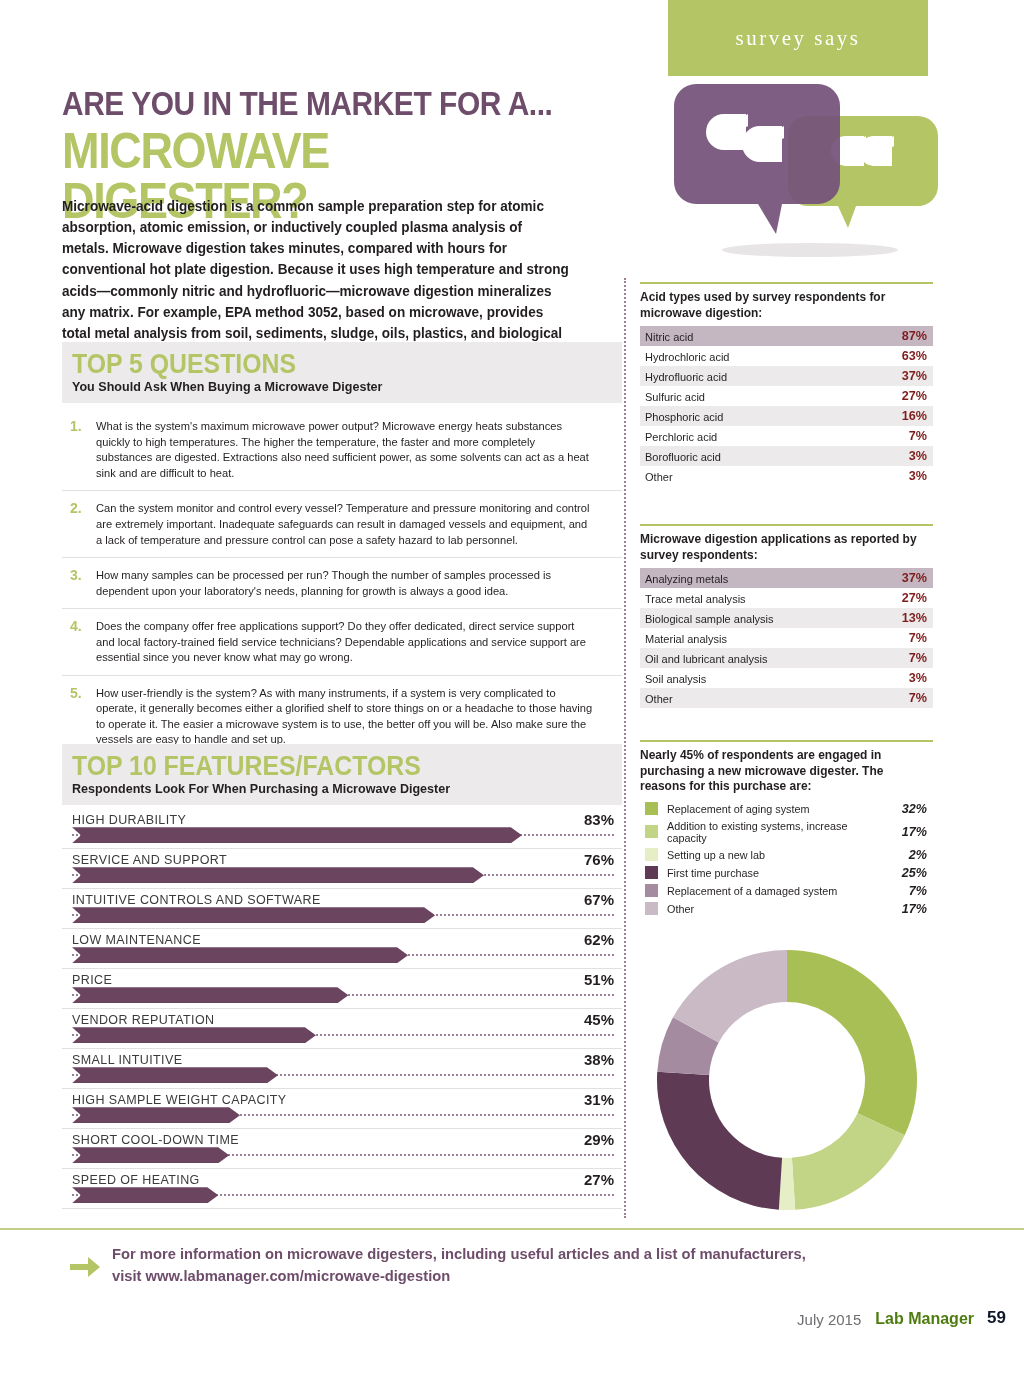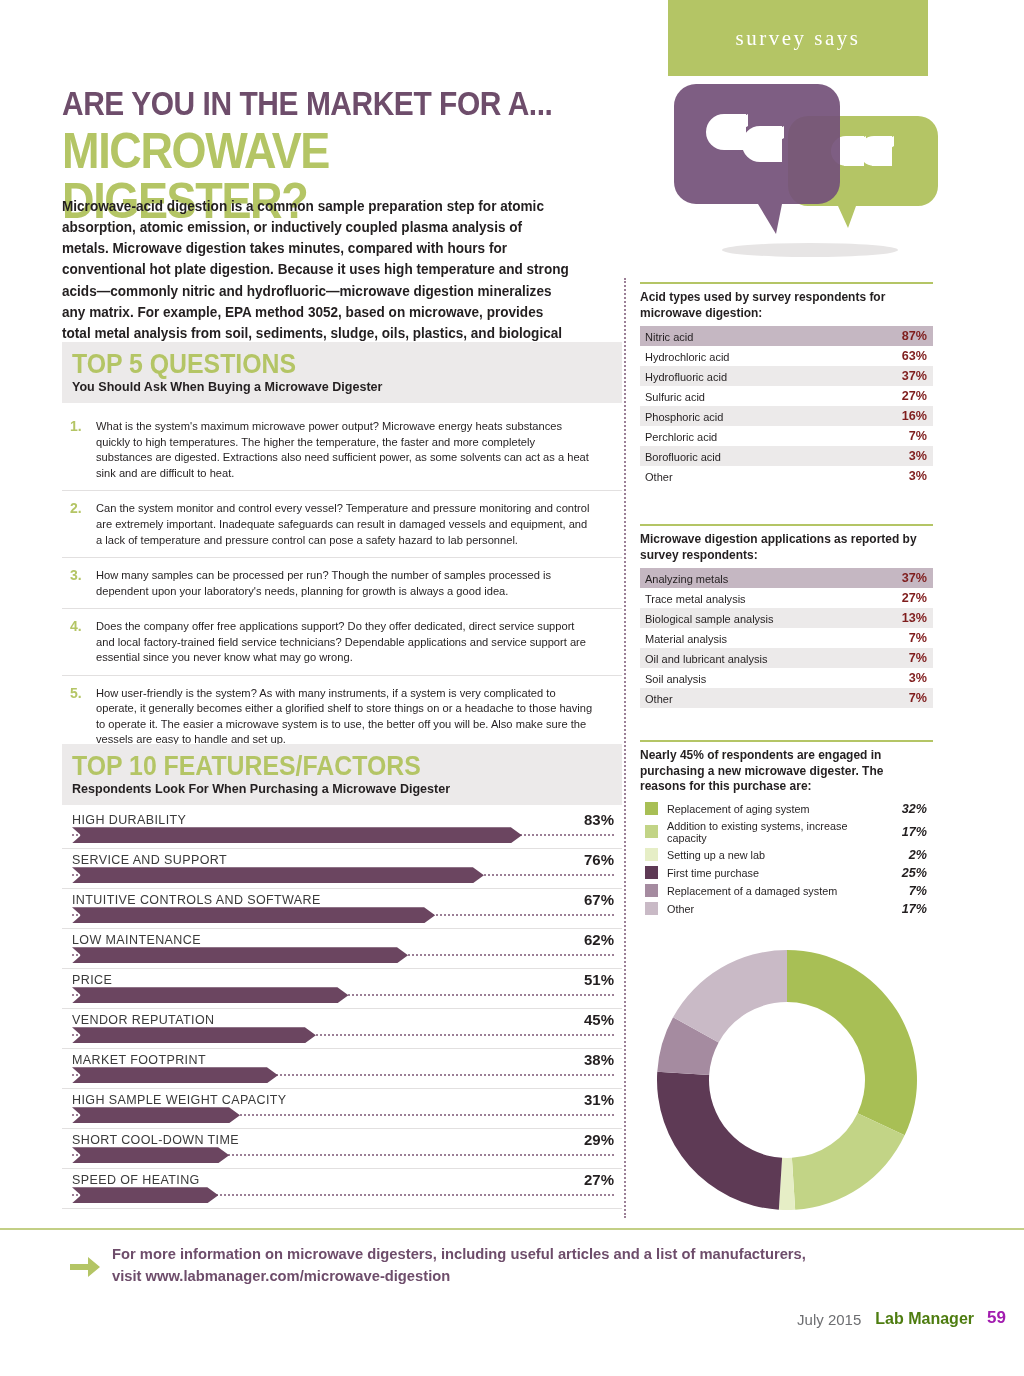--- a/index.html
+++ b/index.html
@@ -121,21 +121,21 @@
   .footrule{position:absolute;left:0;top:1228px;width:1024px;height:2px;background:#c3cf86;}
   .footarrow{position:absolute;left:68px;top:1252px;width:34px;height:30px;}
   .foottext{
     position:absolute;left:112px;top:1243px;width:800px;
     font-size:15.5px;font-weight:bold;line-height:1.42;color:#6e4d6b;
     transform:scaleX(0.95);transform-origin:left top;
   }
   .footer-meta{position:absolute;right:50px;top:1310px;display:flex;align-items:flex-end;gap:14px;}
   .fm-date{font-size:15px;color:#6d6e71;}
   .fm-brand{font-size:16px;font-weight:bold;color:#4d7c0f;}
-  .fm-page{position:absolute;right:18px;top:1308px;font-size:17px;font-weight:bold;color:#a21caf;}
+  .fm-page{position:absolute;right:18px;top:1308px;font-size:17px;font-weight:bold;color:#0f172a;}
 </style>
 </head>
 <body>
 
 <div class="page">
 
   <div class="survey-banner">
     <span>survey says</span>
   </div>
 
@@ -240,21 +240,21 @@
         </div>
         <div class="barrow">
           <div class="barlabel">VENDOR REPUTATION</div>
           <div class="barpct">45%</div>
           <div class="track">
             <div class="dots"></div>
             <div class="barfill" style="width: 45%; background: rgb(107, 69, 96);"></div>
           </div>
         </div>
         <div class="barrow">
-          <div class="barlabel">MARKET FOOTPRINT</div>
+          <div class="barlabel">SMALL INTUITIVE</div>
           <div class="barpct">38%</div>
           <div class="track">
             <div class="dots"></div>
             <div class="barfill" style="width: 38%; background: rgb(107, 69, 96);"></div>
           </div>
         </div>
         <div class="barrow">
           <div class="barlabel">HIGH SAMPLE WEIGHT CAPACITY</div>
           <div class="barpct">31%</div>
           <div class="track">

